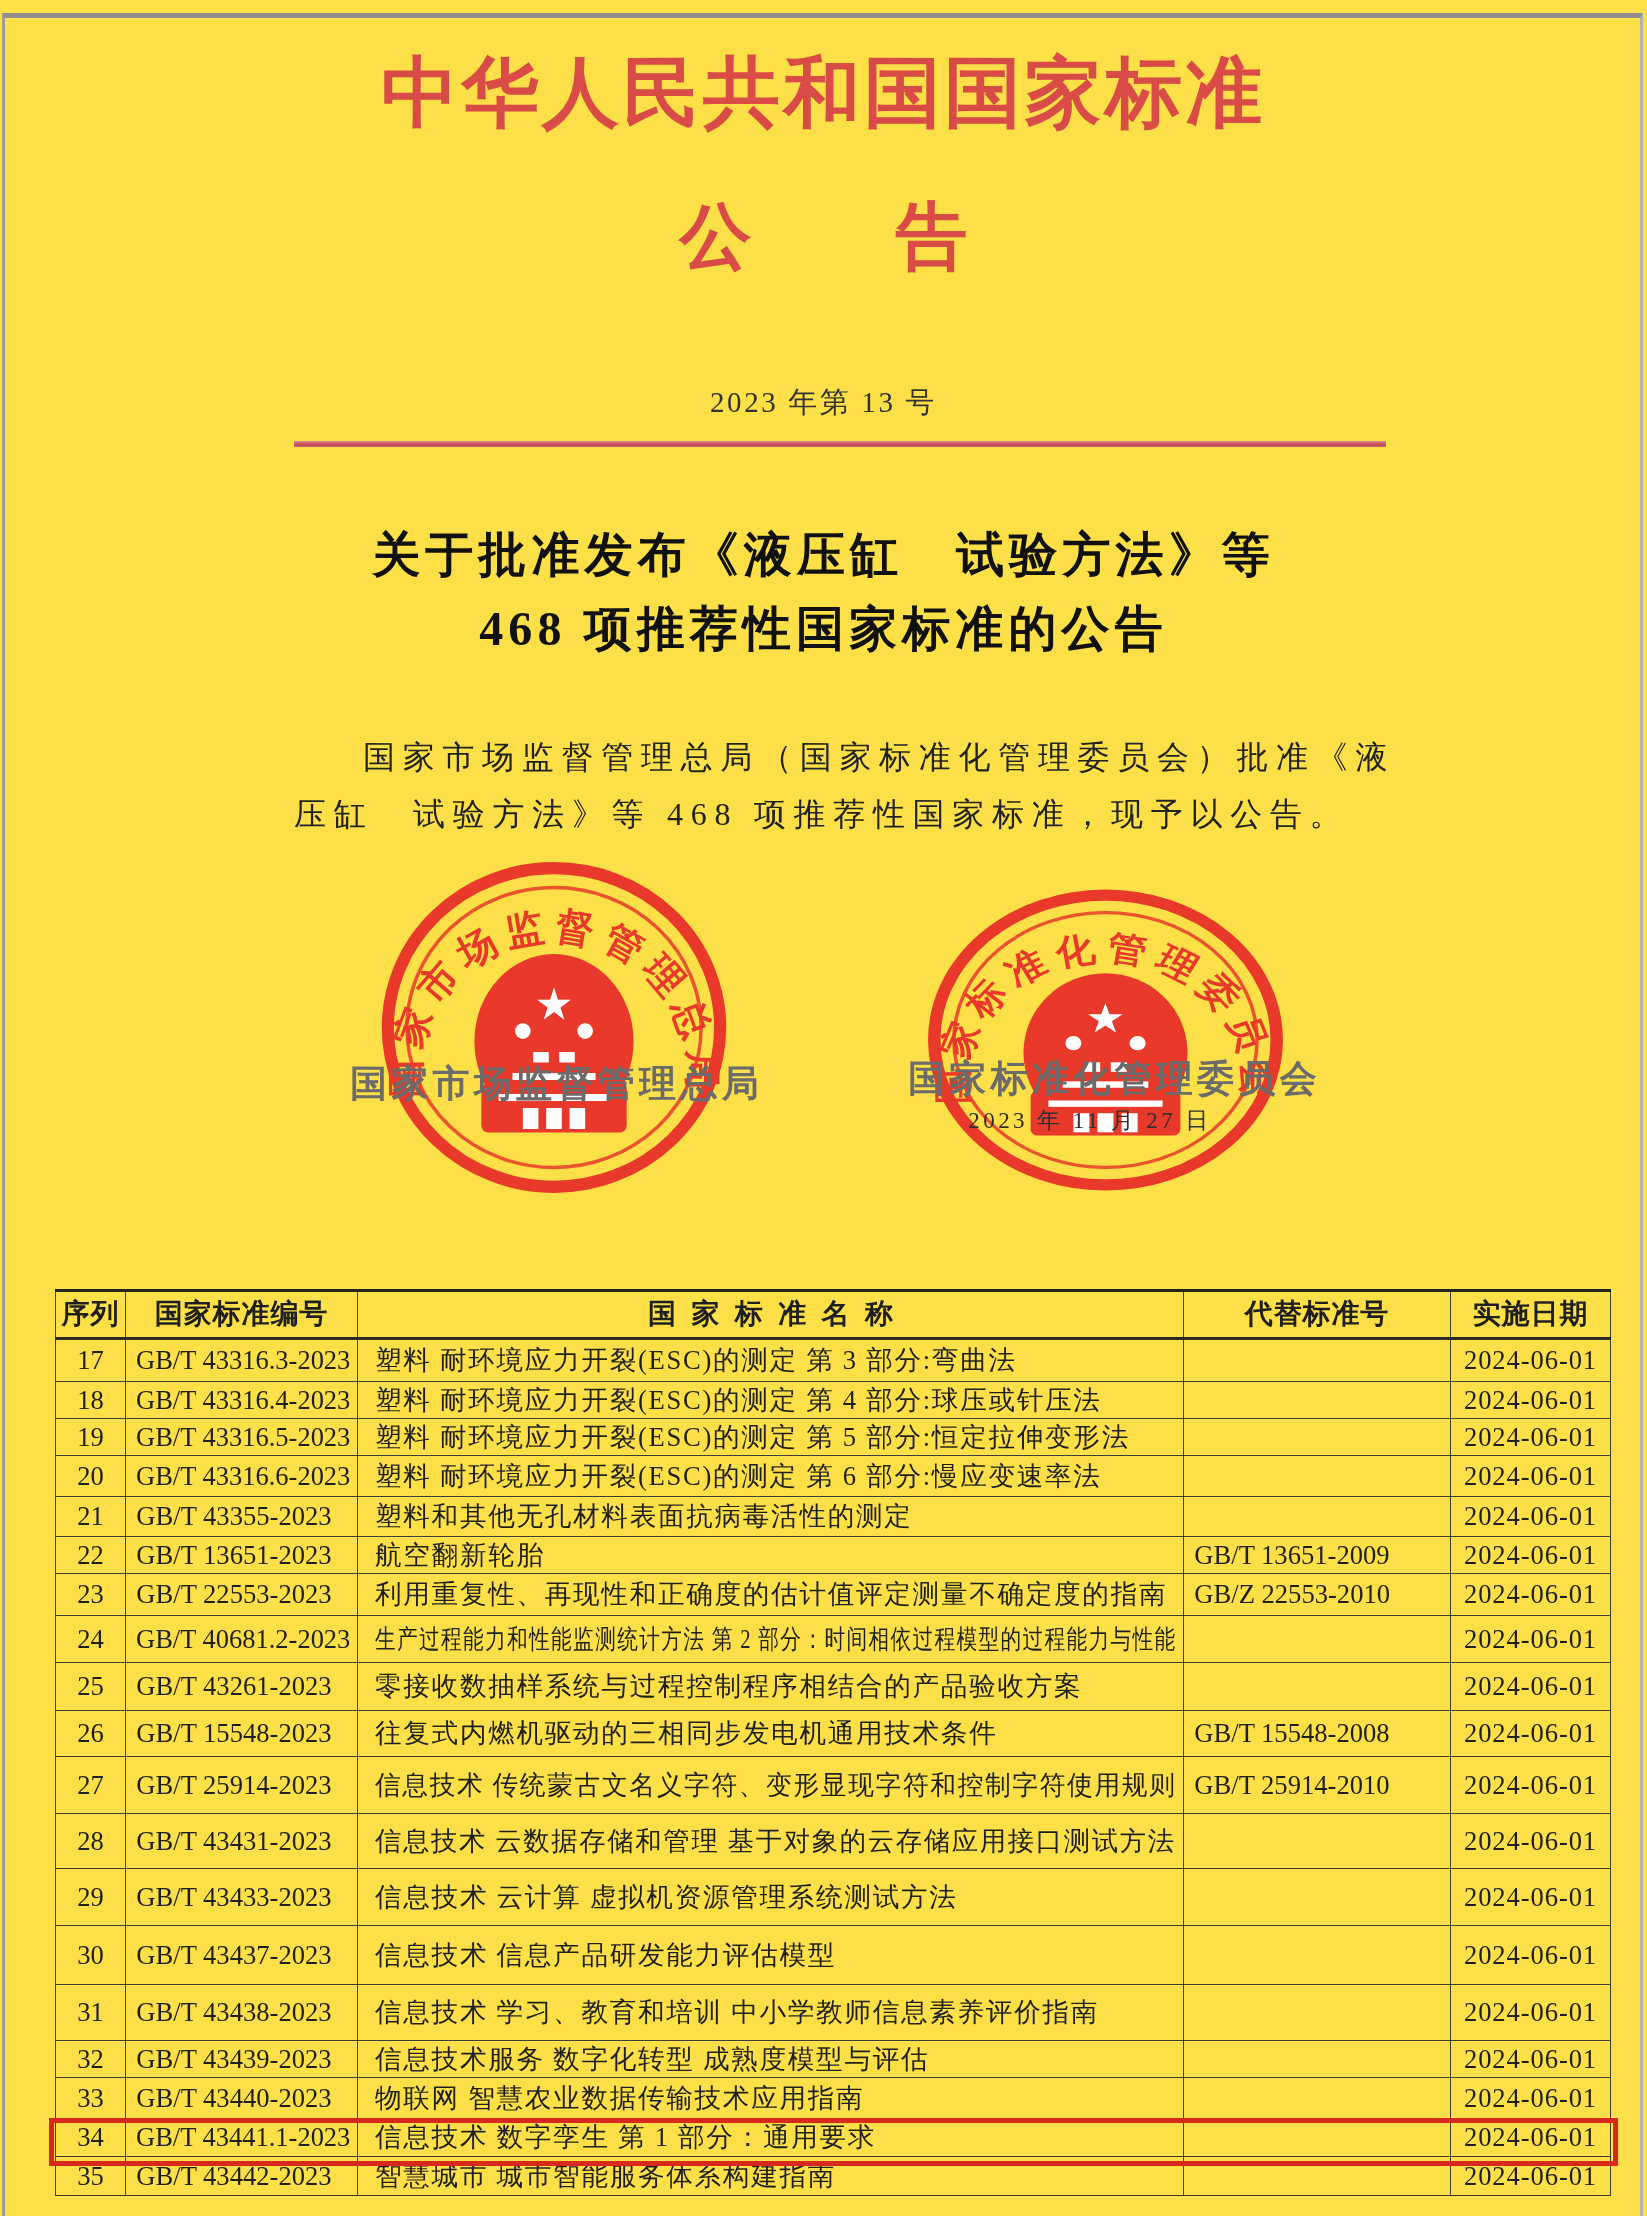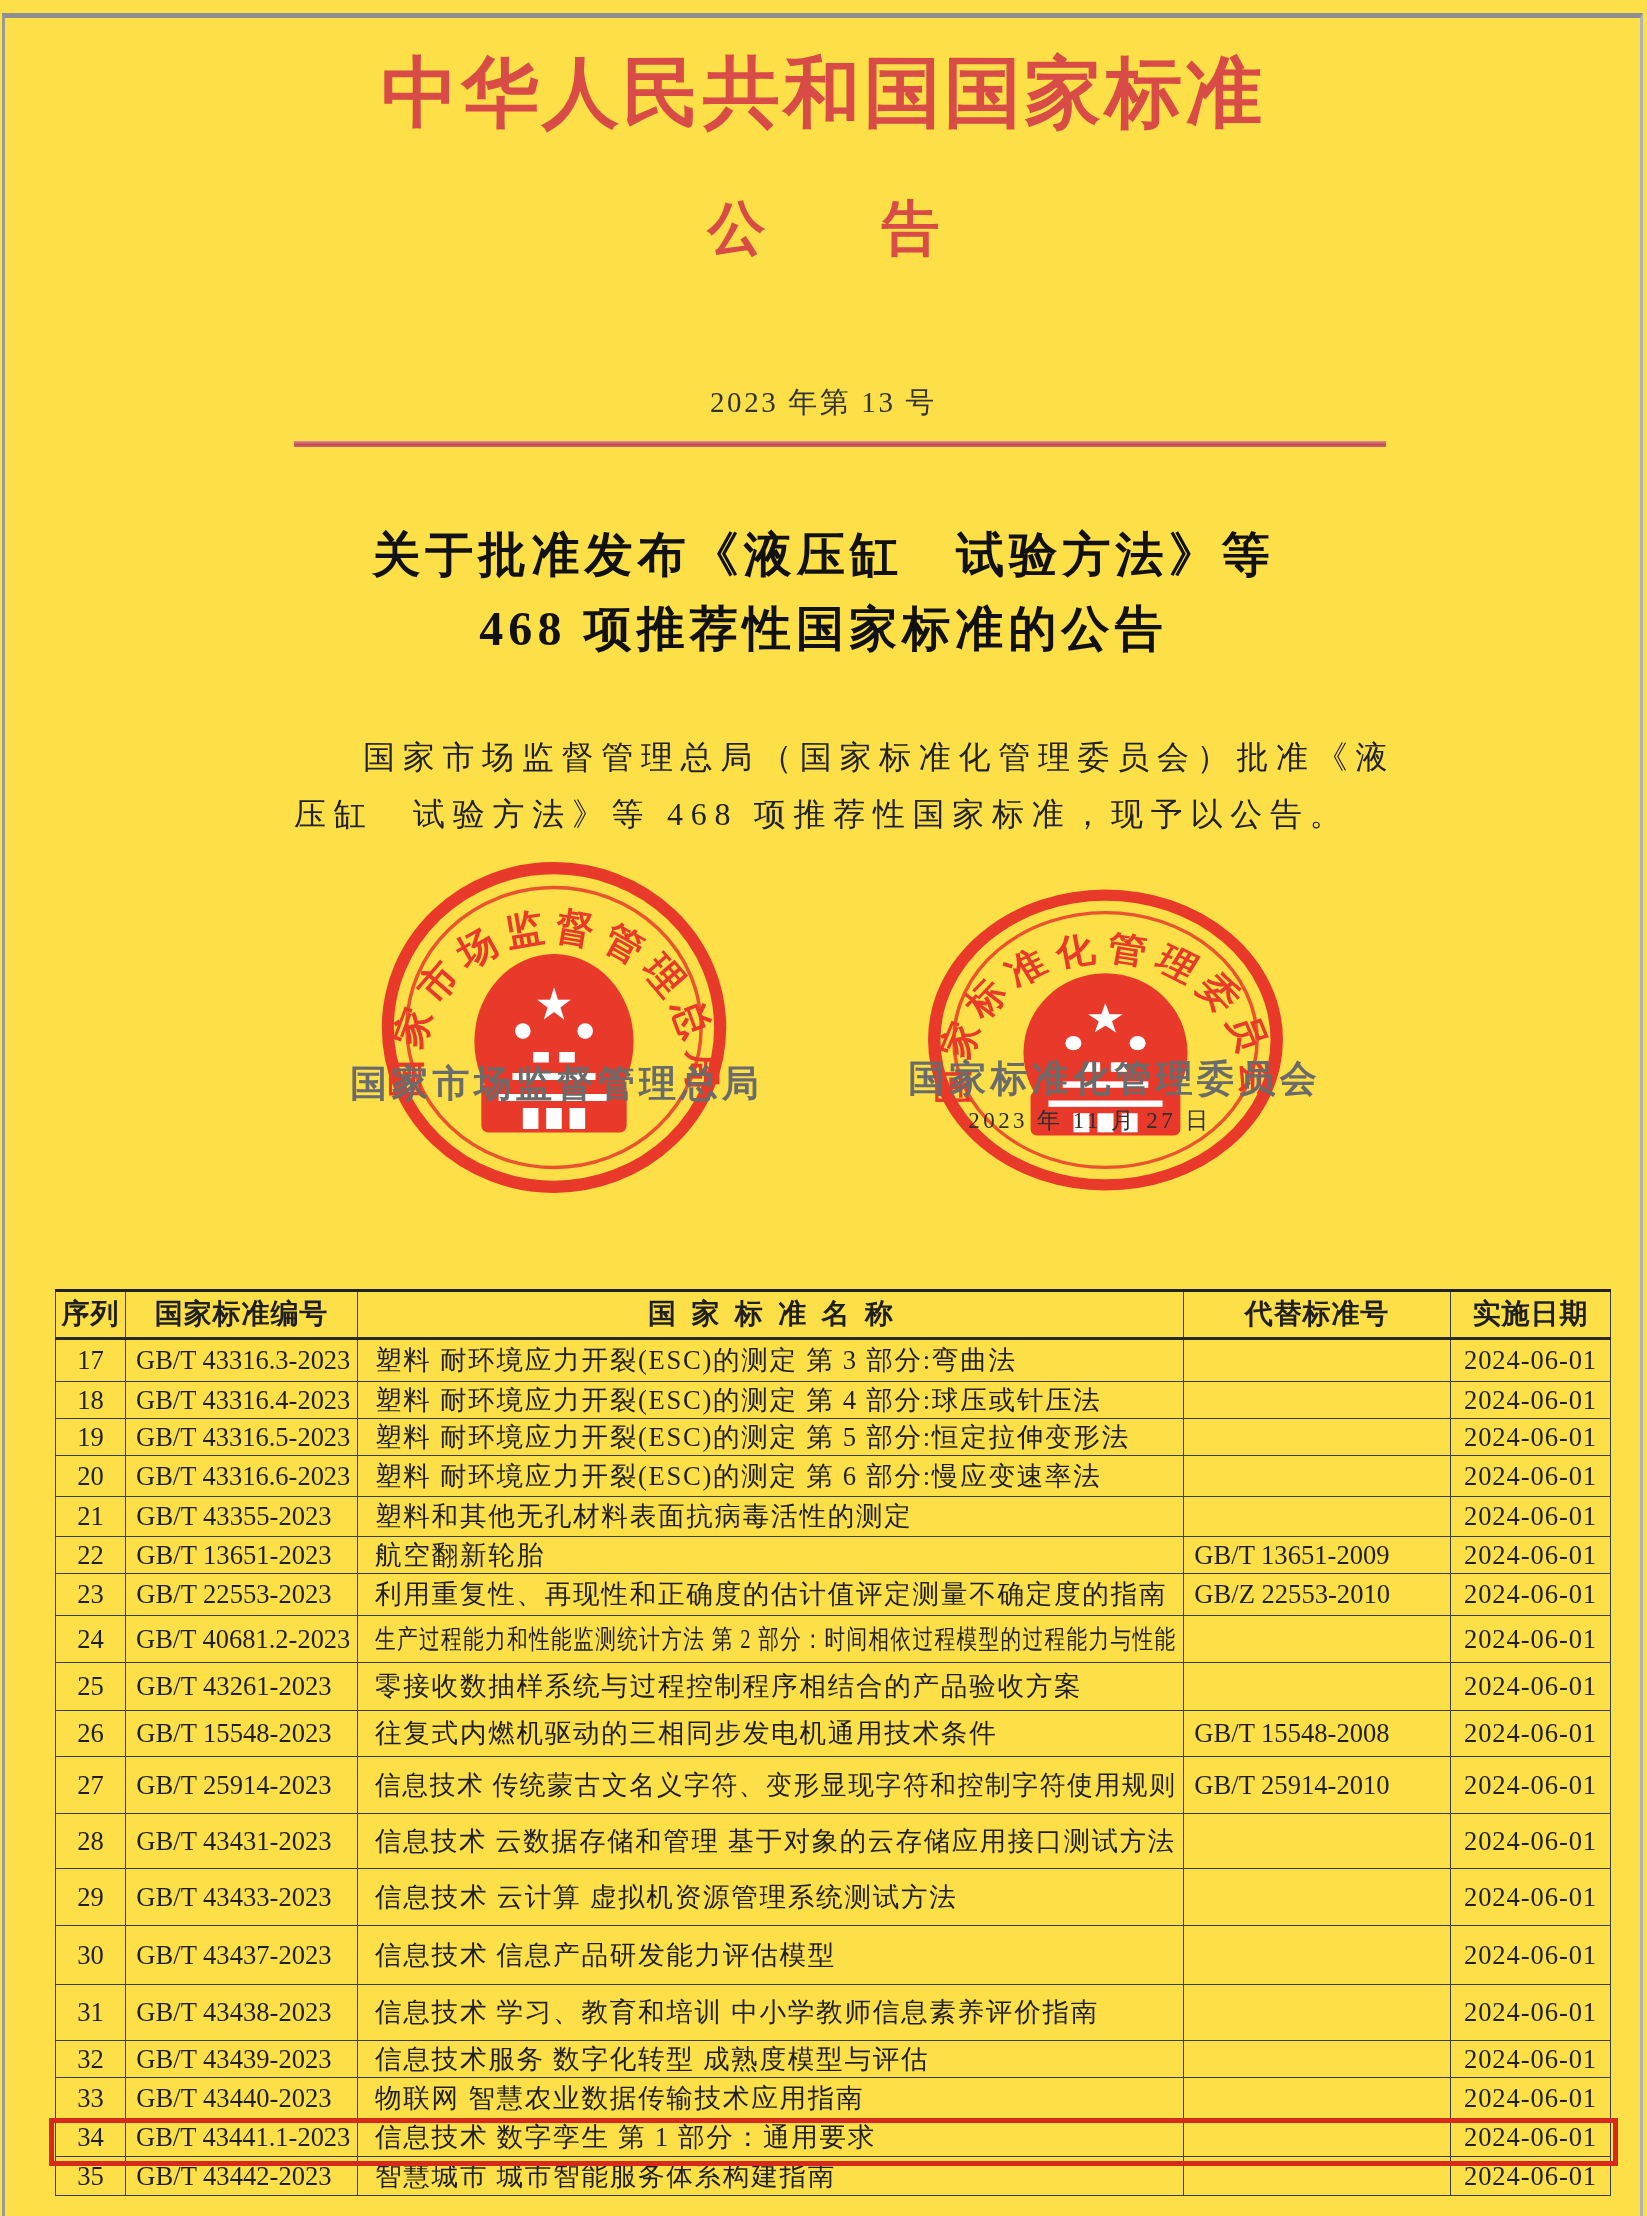--- a/index.html
+++ b/index.html
@@ -33,21 +33,21 @@
     position:absolute;top:47px;left:0;width:100%;
     text-align:center;
     font-size:77px;line-height:1.2;font-weight:700;
     letter-spacing:3.4px;
     color:var(--title-red);
     white-space:nowrap;
   }
   .doc-subtitle{
     position:absolute;top:196px;left:0;width:100%;
     text-align:center;
-    font-size:58px;line-height:1.15;font-weight:700;
+    font-size:72px;line-height:1.15;font-weight:700;
     color:var(--title-red);
     white-space:pre;
   }
   .issue-no{
     position:absolute;top:383px;left:0;width:100%;
     text-align:center;
     font-size:29px;letter-spacing:2.6px;color:#333;
   }
   .red-rule{
     position:absolute;left:294px;top:441px;width:1092px;height:6px;

